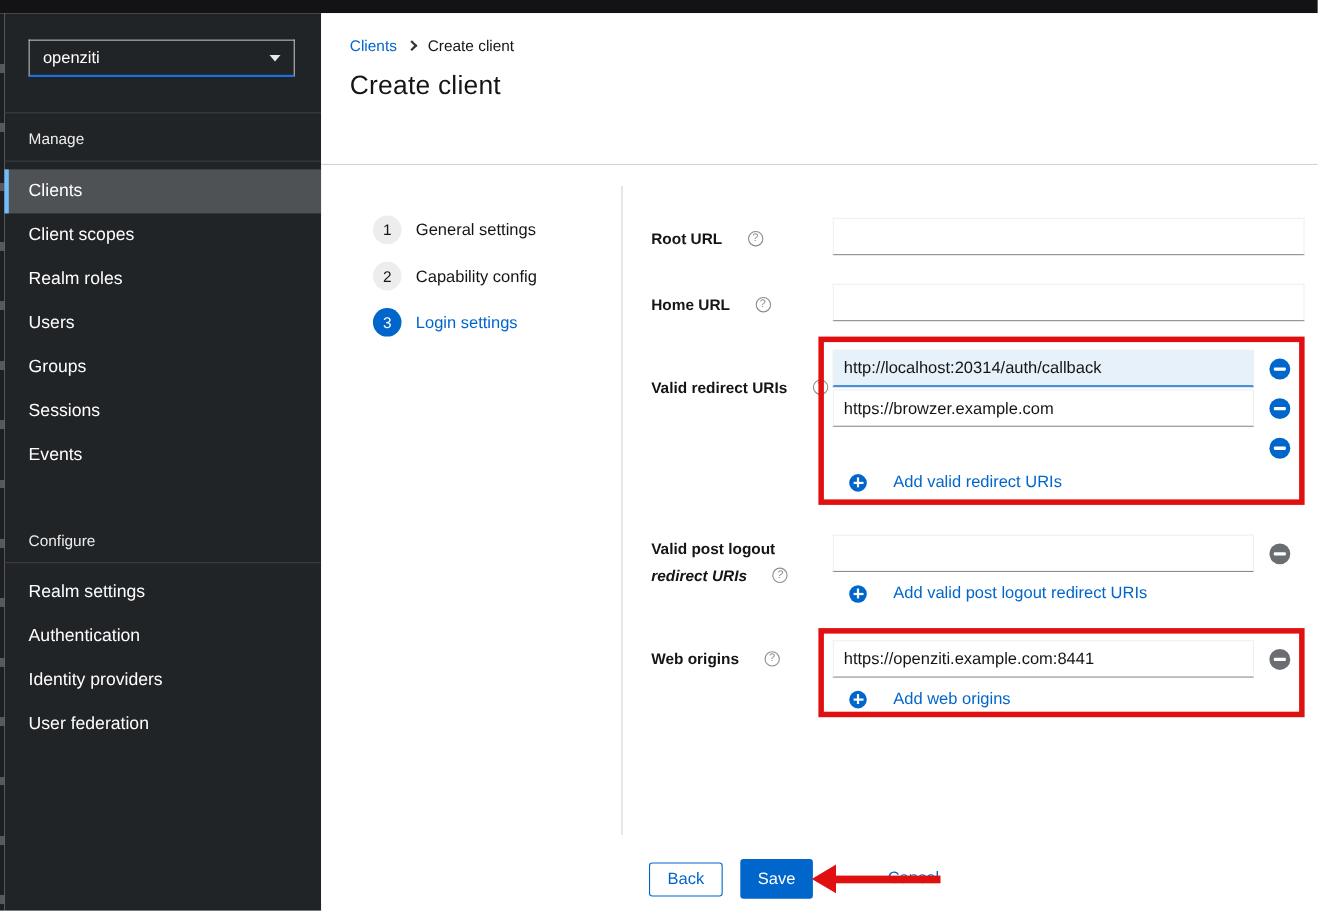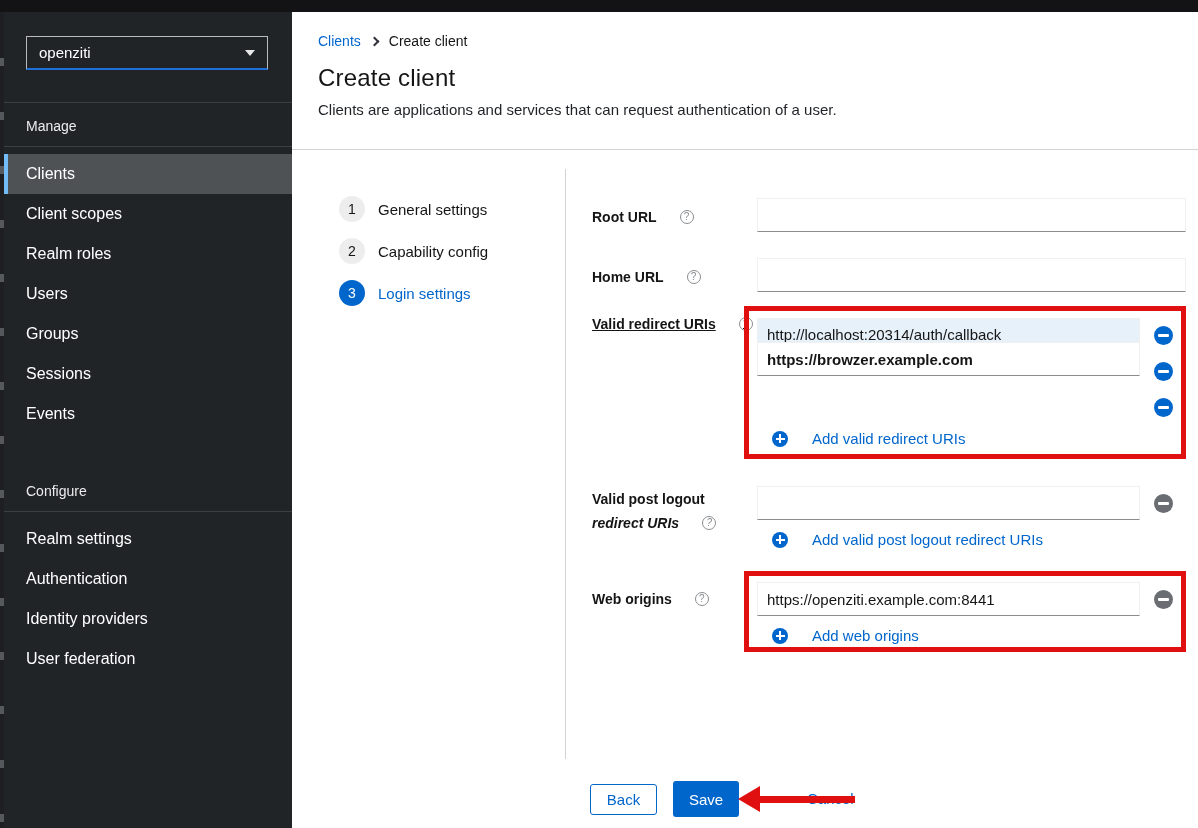--- a/index.html
+++ b/index.html
@@ -161,21 +161,20 @@
     </div>
   </nav>
 
   <header id="content-header">
     <div class="breadcrumb">
       <a>Clients</a>
       <span class="chev"></span>
       <span>Create client</span>
     </div>
     <h1 class="page-title">Create client</h1>
-    <div class="page-desc">Clients are applications and services that can request authentication of a user.</div>
   </header>
 
   <div id="main">
     <div class="vdivider"></div>
 
     <div class="step" style="top:46px;">
       <span class="step-circle">1</span>
       <span class="step-label">General settings</span>
     </div>
     <div class="step" style="top:88px;">
@@ -192,27 +191,27 @@
       <span class="help-icon"></span>
     </div>
     <input class="txt-input wide" style="top: 48px;" type="text" value="">
 
     <div class="f-label" style="top:118px;">
       <span>Home URL</span>
       <span class="help-icon"></span>
     </div>
     <input class="txt-input wide" style="top: 108px;" type="text" value="">
 
-    <div class="f-label" style="top:165px;text-decoration:underline;">
+    <div class="f-label" style="top:193px;">
       <span>Valid redirect URIs</span>
       <span class="help-icon"></span>
     </div>
     <input class="txt-input listed selected" style="top: 168px;" type="text" value="http://localhost:20314/auth/callback">
     <button class="minus-btn minus-blue" style="top:176px;"></button>
-    <input class="txt-input listed" style="top: 192px; font-weight: bold;" type="text" value="https://browzer.example.com">
+    <input class="txt-input listed" style="top: 204px;" type="text" value="https://browzer.example.com">
     <button class="minus-btn minus-blue" style="top:212px;"></button>
     <button class="minus-btn minus-blue" style="top:248px;"></button>
     <div class="add-link" style="top:280px;">
       <span class="plus-icon"></span>
       <span>Add valid redirect URIs</span>
     </div>
 
     <div class="f-label" style="top:340px;">
       <span>Valid post logout</span>
     </div>

